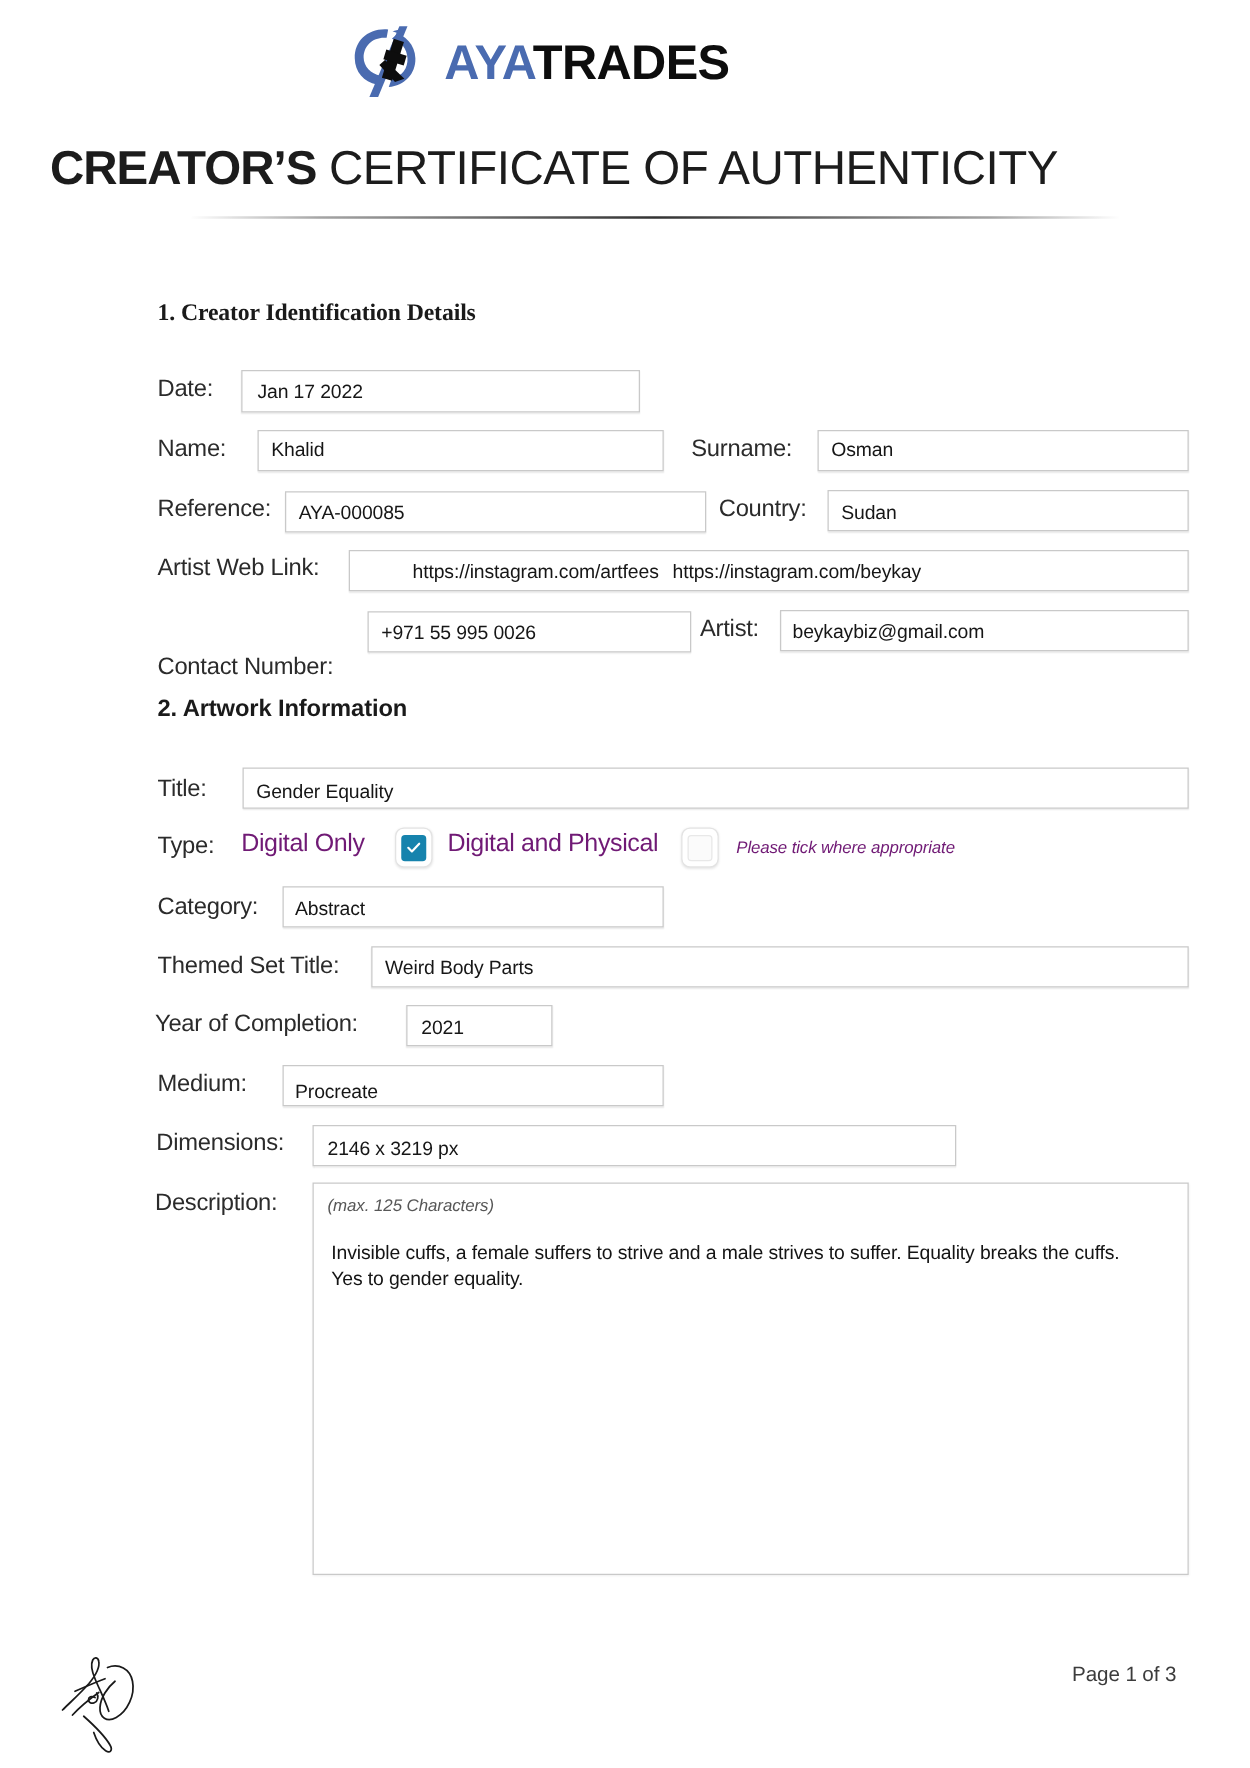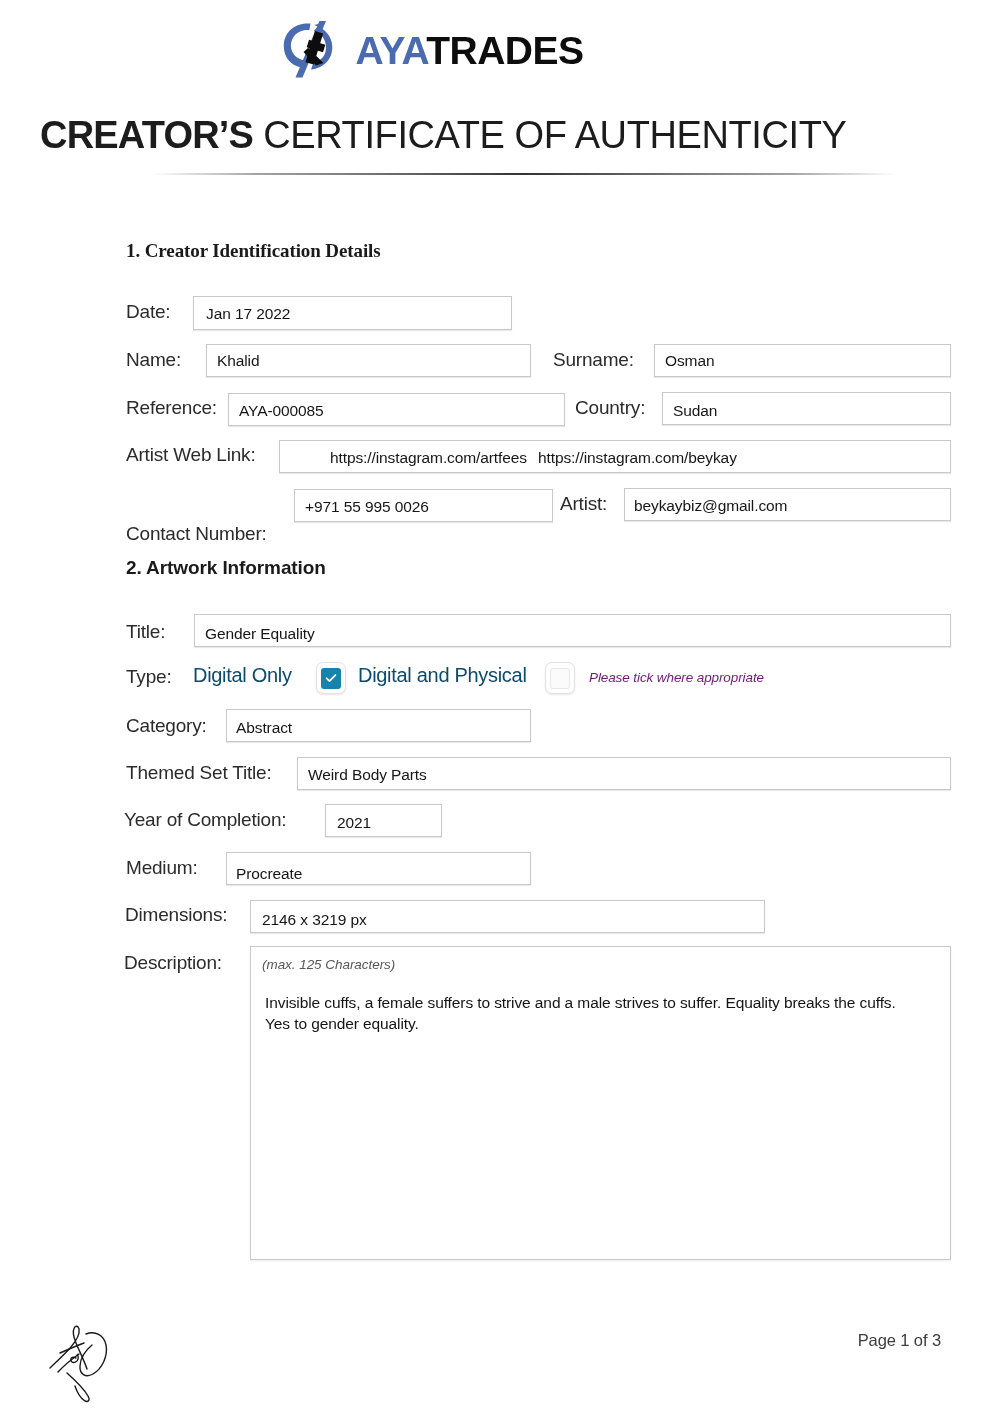--- a/index.html
+++ b/index.html
@@ -154,21 +154,21 @@
     position: absolute;
     font-size: 13.5px;
     font-style: italic;
     color: #701a75;
     white-space: nowrap;
     letter-spacing: -0.1px;
   }
   .type-opt {
     position: absolute;
     font-size: 20px;
-    color: #0c4a6e;
+    color: #701a75;
     white-space: nowrap;
     letter-spacing: -0.3px;
   }
 
   
   #desc-box {
     position: absolute;
     left: 250px;
     top: 946px;
     width: 701px;

